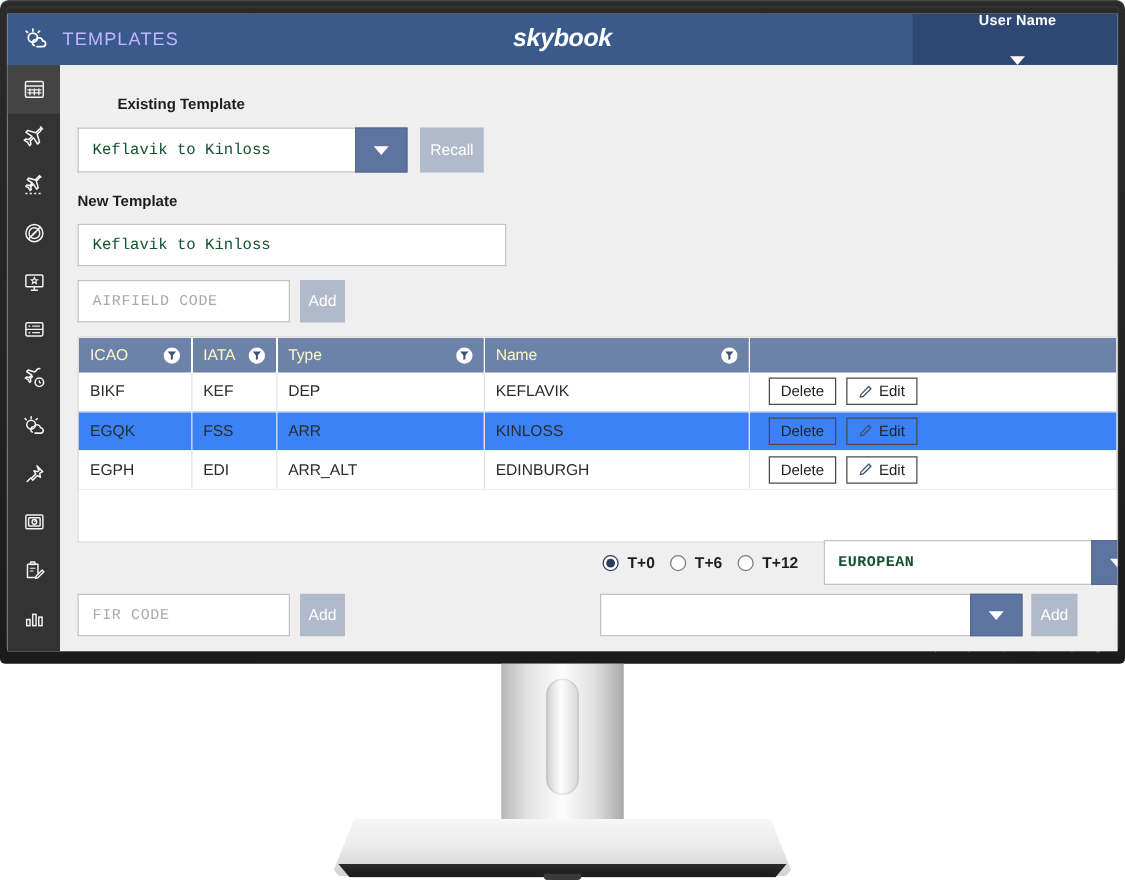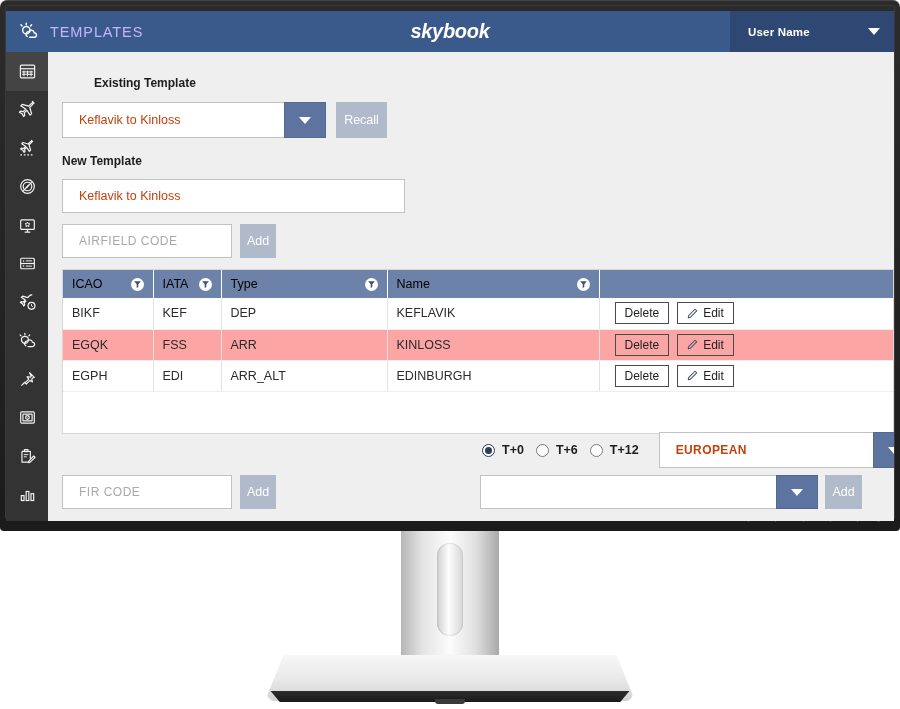--- a/index.html
+++ b/index.html
@@ -91,20 +91,21 @@
     font-style: italic;
     letter-spacing: -.3px;
   }
   .user-box {
     position: absolute; right: 0; top: 0;
     width: 164px; height: 41px;
     background: #2e4873;
     display: flex; align-items: center;
     padding: 0 14px 0 18px;
     justify-content: space-between;
+    flex-direction: column;
   }
   .user-box .uname {
     color: #ffffff; font-size: 11.5px; font-weight: bold; letter-spacing:.2px;
   }
   .caret-down {
     width: 0; height: 0;
     border-left: 6px solid transparent;
     border-right: 6px solid transparent;
     border-top: 7px solid #ffffff;
   }
@@ -137,23 +138,23 @@
   }
 
   .row { display: flex; align-items: center; }
 
   
   .txt {
     border: 1px solid #c2c2c2;
     background: #ffffff;
     height: 34px;
     font-size: 12.5px;
-    color: #c2410c;
-    padding: 0 16px;
-    font-family: Liberation Sans, sans-serif;
+    color: #14532d;
+    padding: 0 11px;
+    font-family: Liberation Mono, monospace;
     outline: none;
   }
   .txt::placeholder { color: #a9a9a9; letter-spacing: .5px; font-size:12px;}
 
   .ddbtn {
     width: 42px; height: 36px;
     background: #5d74a0;
     border: 1px solid #56688f;
     display: flex; align-items: center; justify-content: center;
     cursor: pointer;
@@ -181,21 +182,21 @@
     position: absolute;
     left: 14px; top: 217px;
     width: 832px;
     background: #ffffff;
     border: 1px solid #d6d6d6;
     border-collapse: collapse;
   }
   table { width: 100%; border-collapse: collapse; }
   thead th {
     background: #6d82a8;
-    color: #000000;
+    color: #fef9c3;
     font-size: 12.5px;
     font-weight: normal;
     text-align: left;
     height: 28px;
     padding: 0 9px;
     border-right: 1px solid #ffffff;
     position: relative;
     white-space: nowrap;
   }
   thead th:last-child { border-right: none; }
@@ -211,21 +212,21 @@
   tbody td {
     height: 31px;
     font-size: 12.5px;
     color: #2b2b2b;
     padding: 0 9px;
     border-right: 1px solid #e2e2e2;
     border-bottom: 1px solid #eeeeee;
     vertical-align: middle;
   }
   tbody td:last-child { border-right: none; }
-  tbody tr.alt td { background: #fca5a5; }
+  tbody tr.alt td { background: #3b82f6; }
   .cellbtns { display: flex; gap: 8px; padding-left: 6px;}
   .cellbtn {
     border: 1px solid #4a4a4a;
     background: transparent;
     font-size: 12px;
     color: #222;
     padding: 3px 9px;
     cursor: pointer;
     font-family: "Liberation Sans", sans-serif;
     display:flex; align-items:center; gap:5px;

